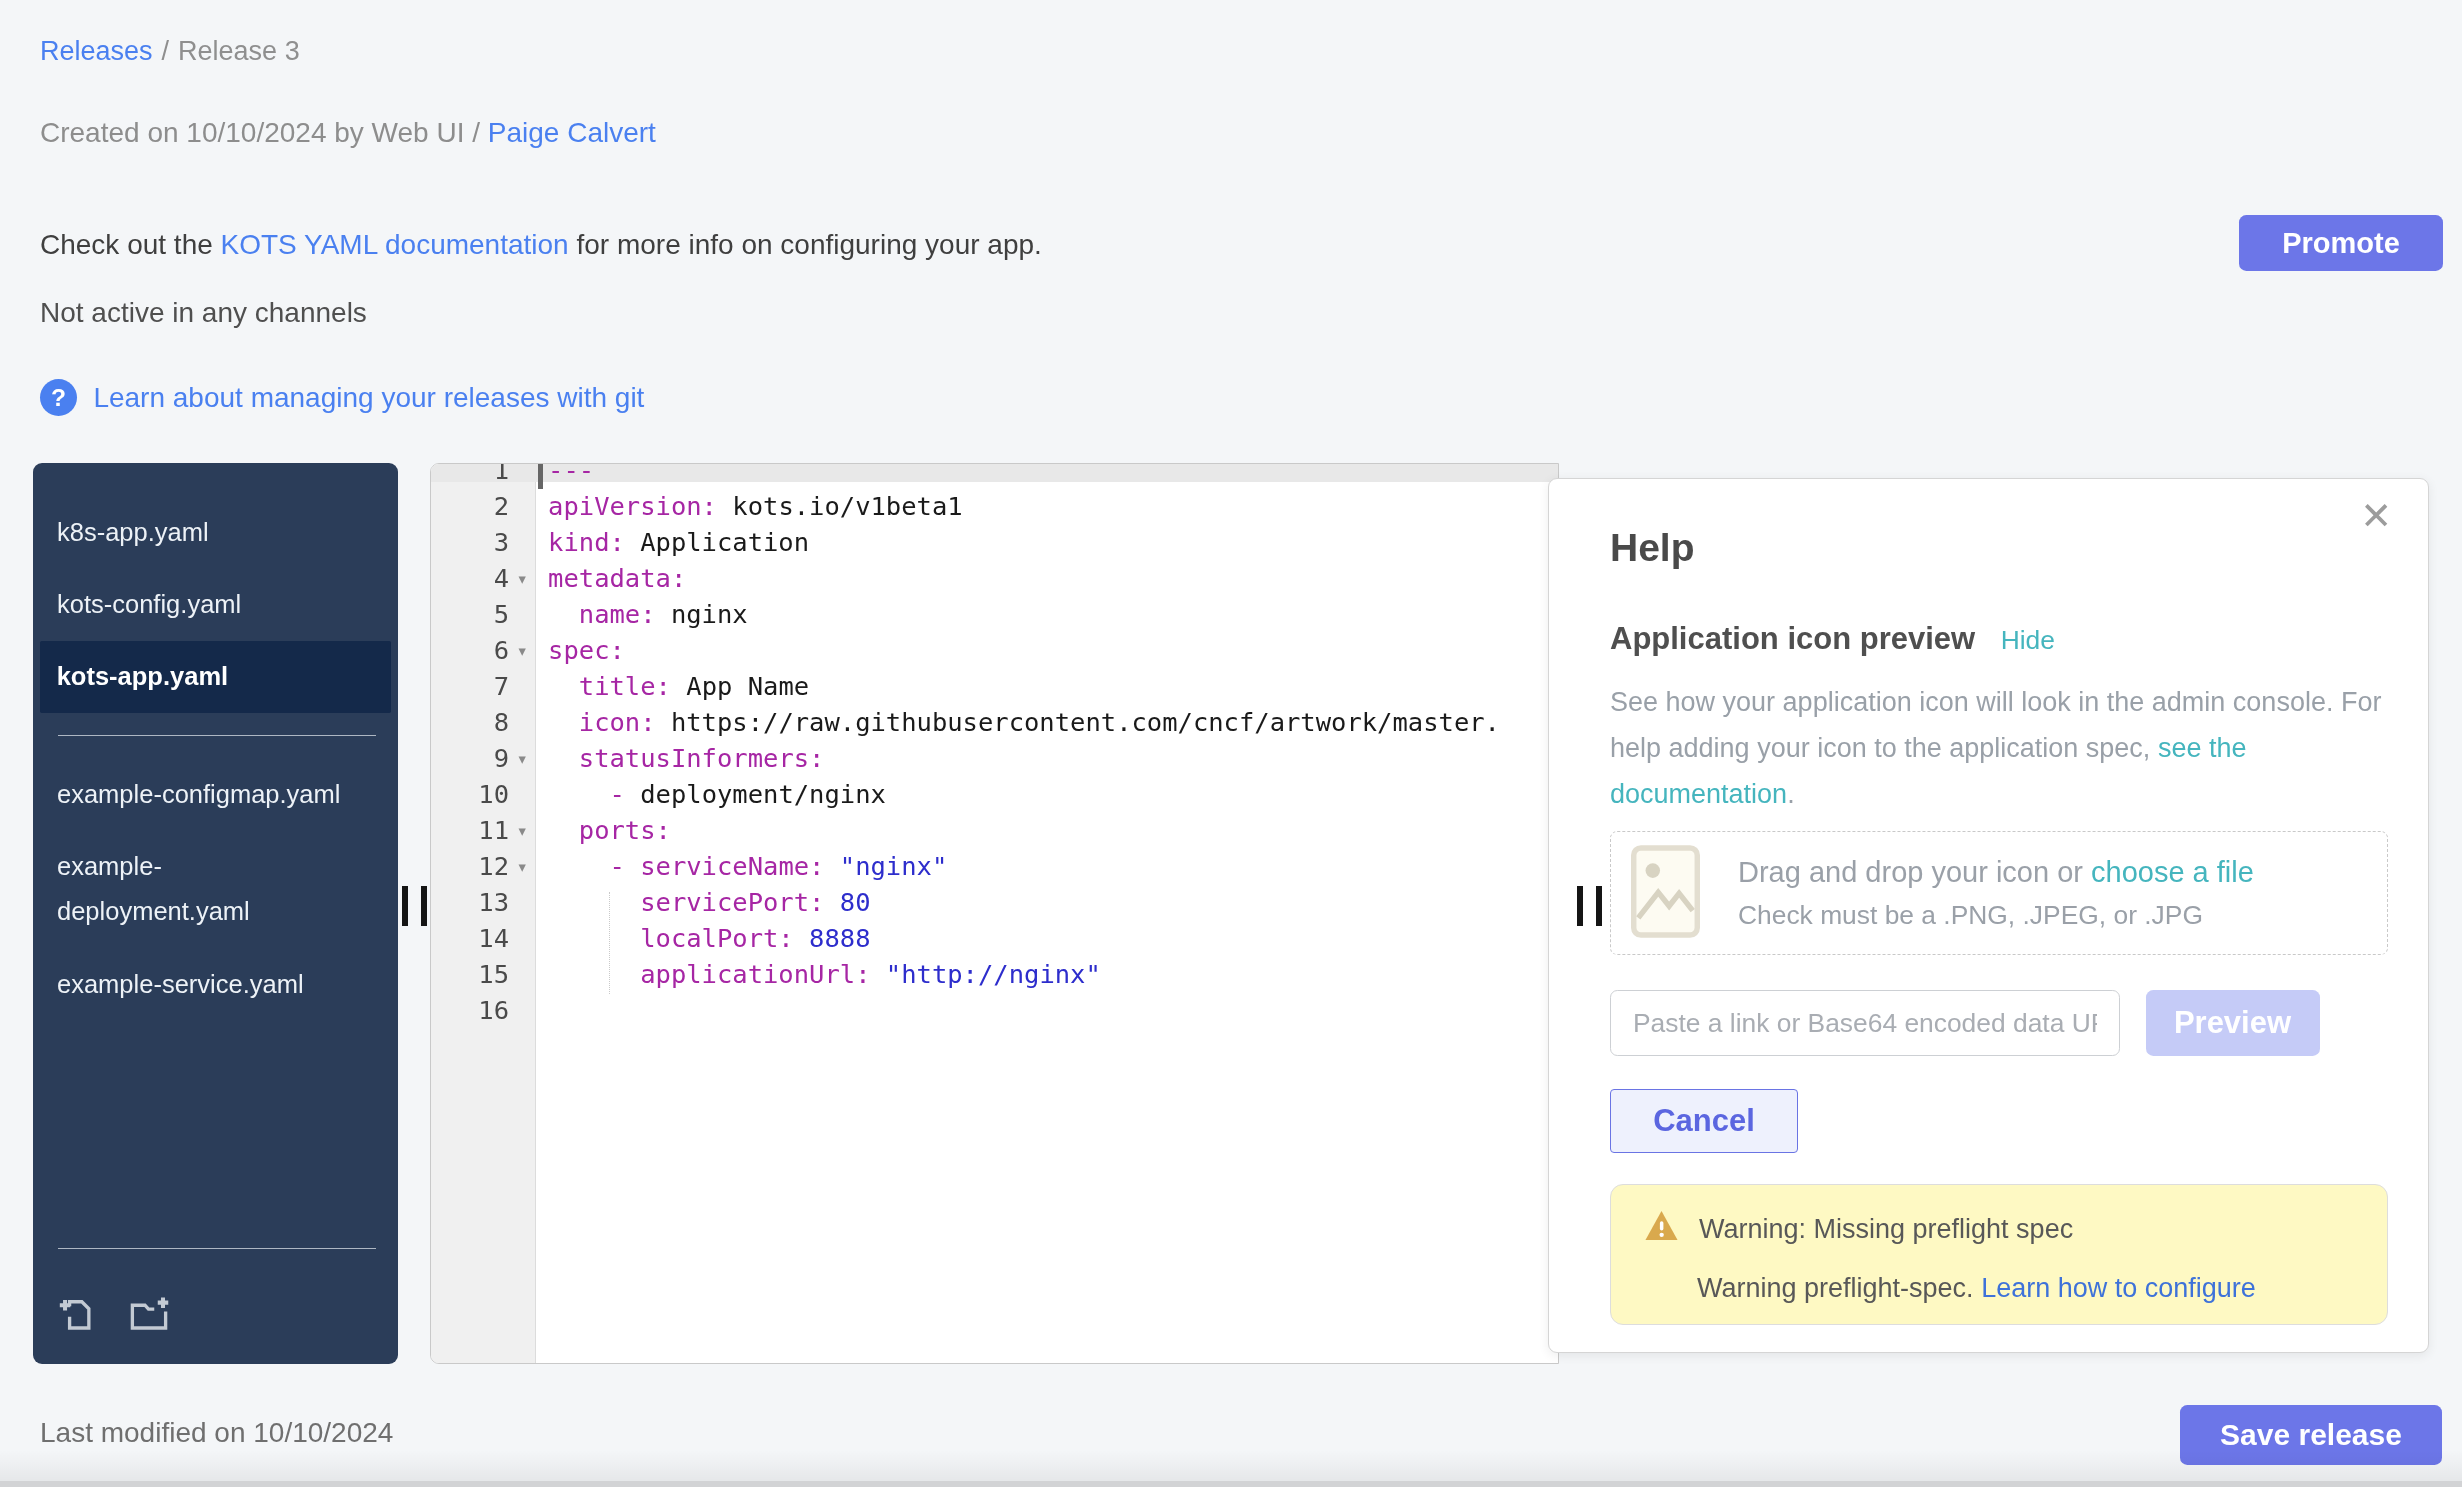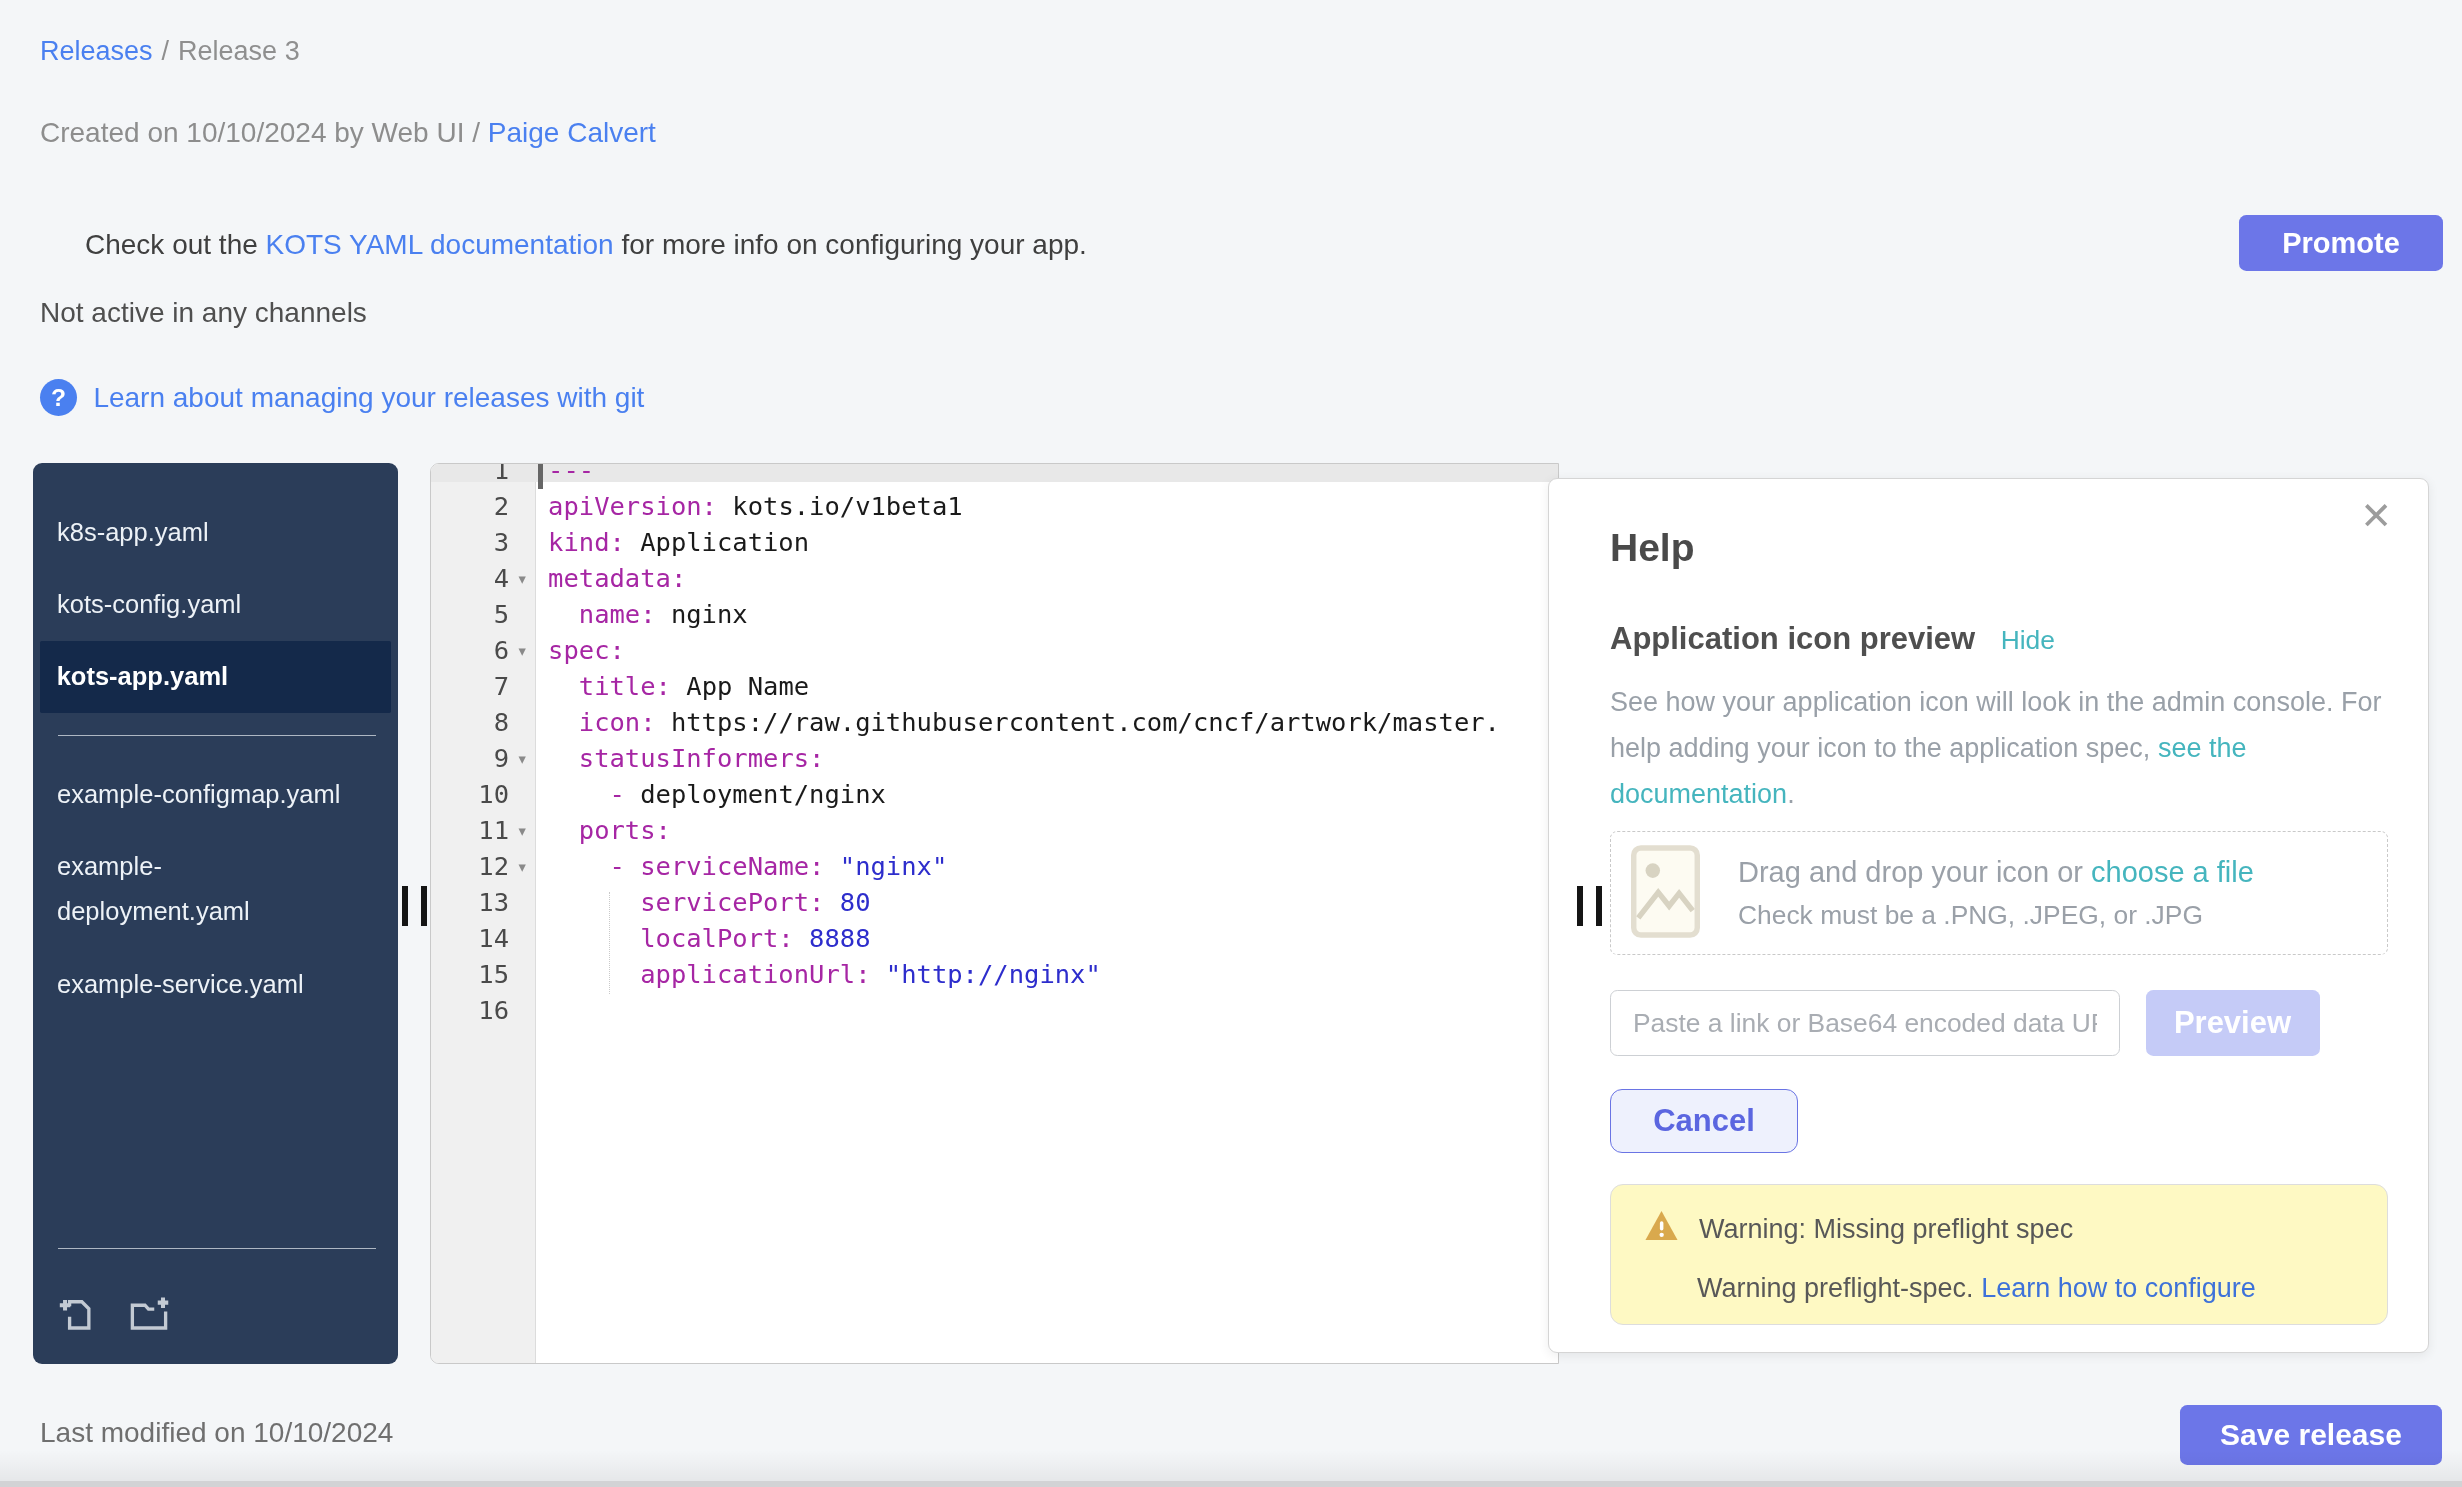--- a/index.html
+++ b/index.html
@@ -17,21 +17,21 @@
   .breadcrumb .crumb-link{color:var(--link); cursor:pointer;}
   .breadcrumb .crumb-sep{color:#8f8f8f; margin:0 9px;}
   .breadcrumb .crumb-cur{color:#8f8f8f;}
   .title-row{position:absolute; left:40px; top:117px; display:flex; align-items:baseline; gap:35px;}
   .page-title{font-size:48px; font-weight:bold; color:#242424; letter-spacing:-0.5px;}
   .subtitle{font-size:28px; color:#8d8d8d;}
   .subtitle .author{color:var(--link); cursor:pointer;}
   .promote-btn{position:absolute; left:2239px; top:215px; width:204px; height:56px;
     background:var(--accent); color:#fff; font-size:29px; font-weight:bold;
     border:none; border-radius:7.3px; display:flex; align-items:center; justify-content:center; cursor:pointer;}
-  .docs-line{position:absolute; left:40px; top:229px; font-size:28px; color:#3f3f3f;margin-left:45px;}
+  .docs-line{position:absolute; left:40px; top:229px; font-size:28px; color:#3f3f3f;}
   .docs-line .doc-link{color:var(--link); cursor:pointer;}
   .channel-status{position:absolute; left:40px; top:297px; font-size:28px; color:#4f4f4f;}
   .git-row{position:absolute; left:40px; top:379px; display:flex; align-items:center; gap:16.4px; cursor:pointer;}
   .q-circle{width:37px; height:37px; border-radius:50%; background:var(--link); color:#fff;
     font-size:24.6px; font-weight:bold; display:flex; align-items:center; justify-content:center;}
   .git-link{font-size:28px; color:var(--link);}
 
   
   .sidebar{position:absolute; left:33px; top:463px; width:365px; height:901px;
     background:var(--sidebar-bg); border-radius:9px; display:flex; flex-direction:column;
@@ -85,21 +85,21 @@
   .dz-text .dz-main .choose-link{color:var(--teal);}
   .dz-text .dz-sub{font-size:26.4px; color:#9aa0a8; margin-top:11px;}
   .url-row{margin-top:35px; display:flex; gap:25.5px;}
   .url-input{width:510px; height:66px; border:1.8px solid #cdd0d4; border-radius:7.3px;
     font-size:26.4px; color:#333; padding:0 22px; font-family:"Liberation Sans", sans-serif;
     background:#fff; overflow:hidden; white-space:nowrap;}
   .url-input::placeholder{color:#a9adb3;}
   .preview-btn{width:174px; height:66px; background:#c5cbf7; color:#fff; font-size:31px; font-weight:bold;
     border:none; border-radius:7.3px; cursor:pointer;}
   .cancel-btn{margin-top:33px; width:188px; height:64px; background:#eef1fd; border:1.8px solid #6a74e4;
-    border-radius:12px; color:#5b66e0; font-size:31px; font-weight:bold; cursor:pointer;}
+    border-radius:4px; color:#5b66e0; font-size:31px; font-weight:bold; cursor:pointer;}
   .warning-box{margin-top:31px; width:778px; background:#fef9c3; border:0.9px solid #dddddd;
     border-radius:13px; padding:24px 18px 20px 33px; overflow:hidden;}
   .warn-row1{display:flex; align-items:center; gap:20px; font-size:27px; color:#585858;}
   .warn-row2{margin:24px 0 0 53px; font-size:27px; color:#585858;}
   .warn-row2 .warn-link{color:#3e72d9; cursor:pointer;}
 
   
   .last-modified{position:absolute; left:40px; top:1417px; font-size:28px; color:#6f6f6f;}
   .save-btn{position:absolute; left:2180px; top:1405px; width:262px; height:60px;
     background:var(--accent); color:#fff; font-size:30px; font-weight:bold;

